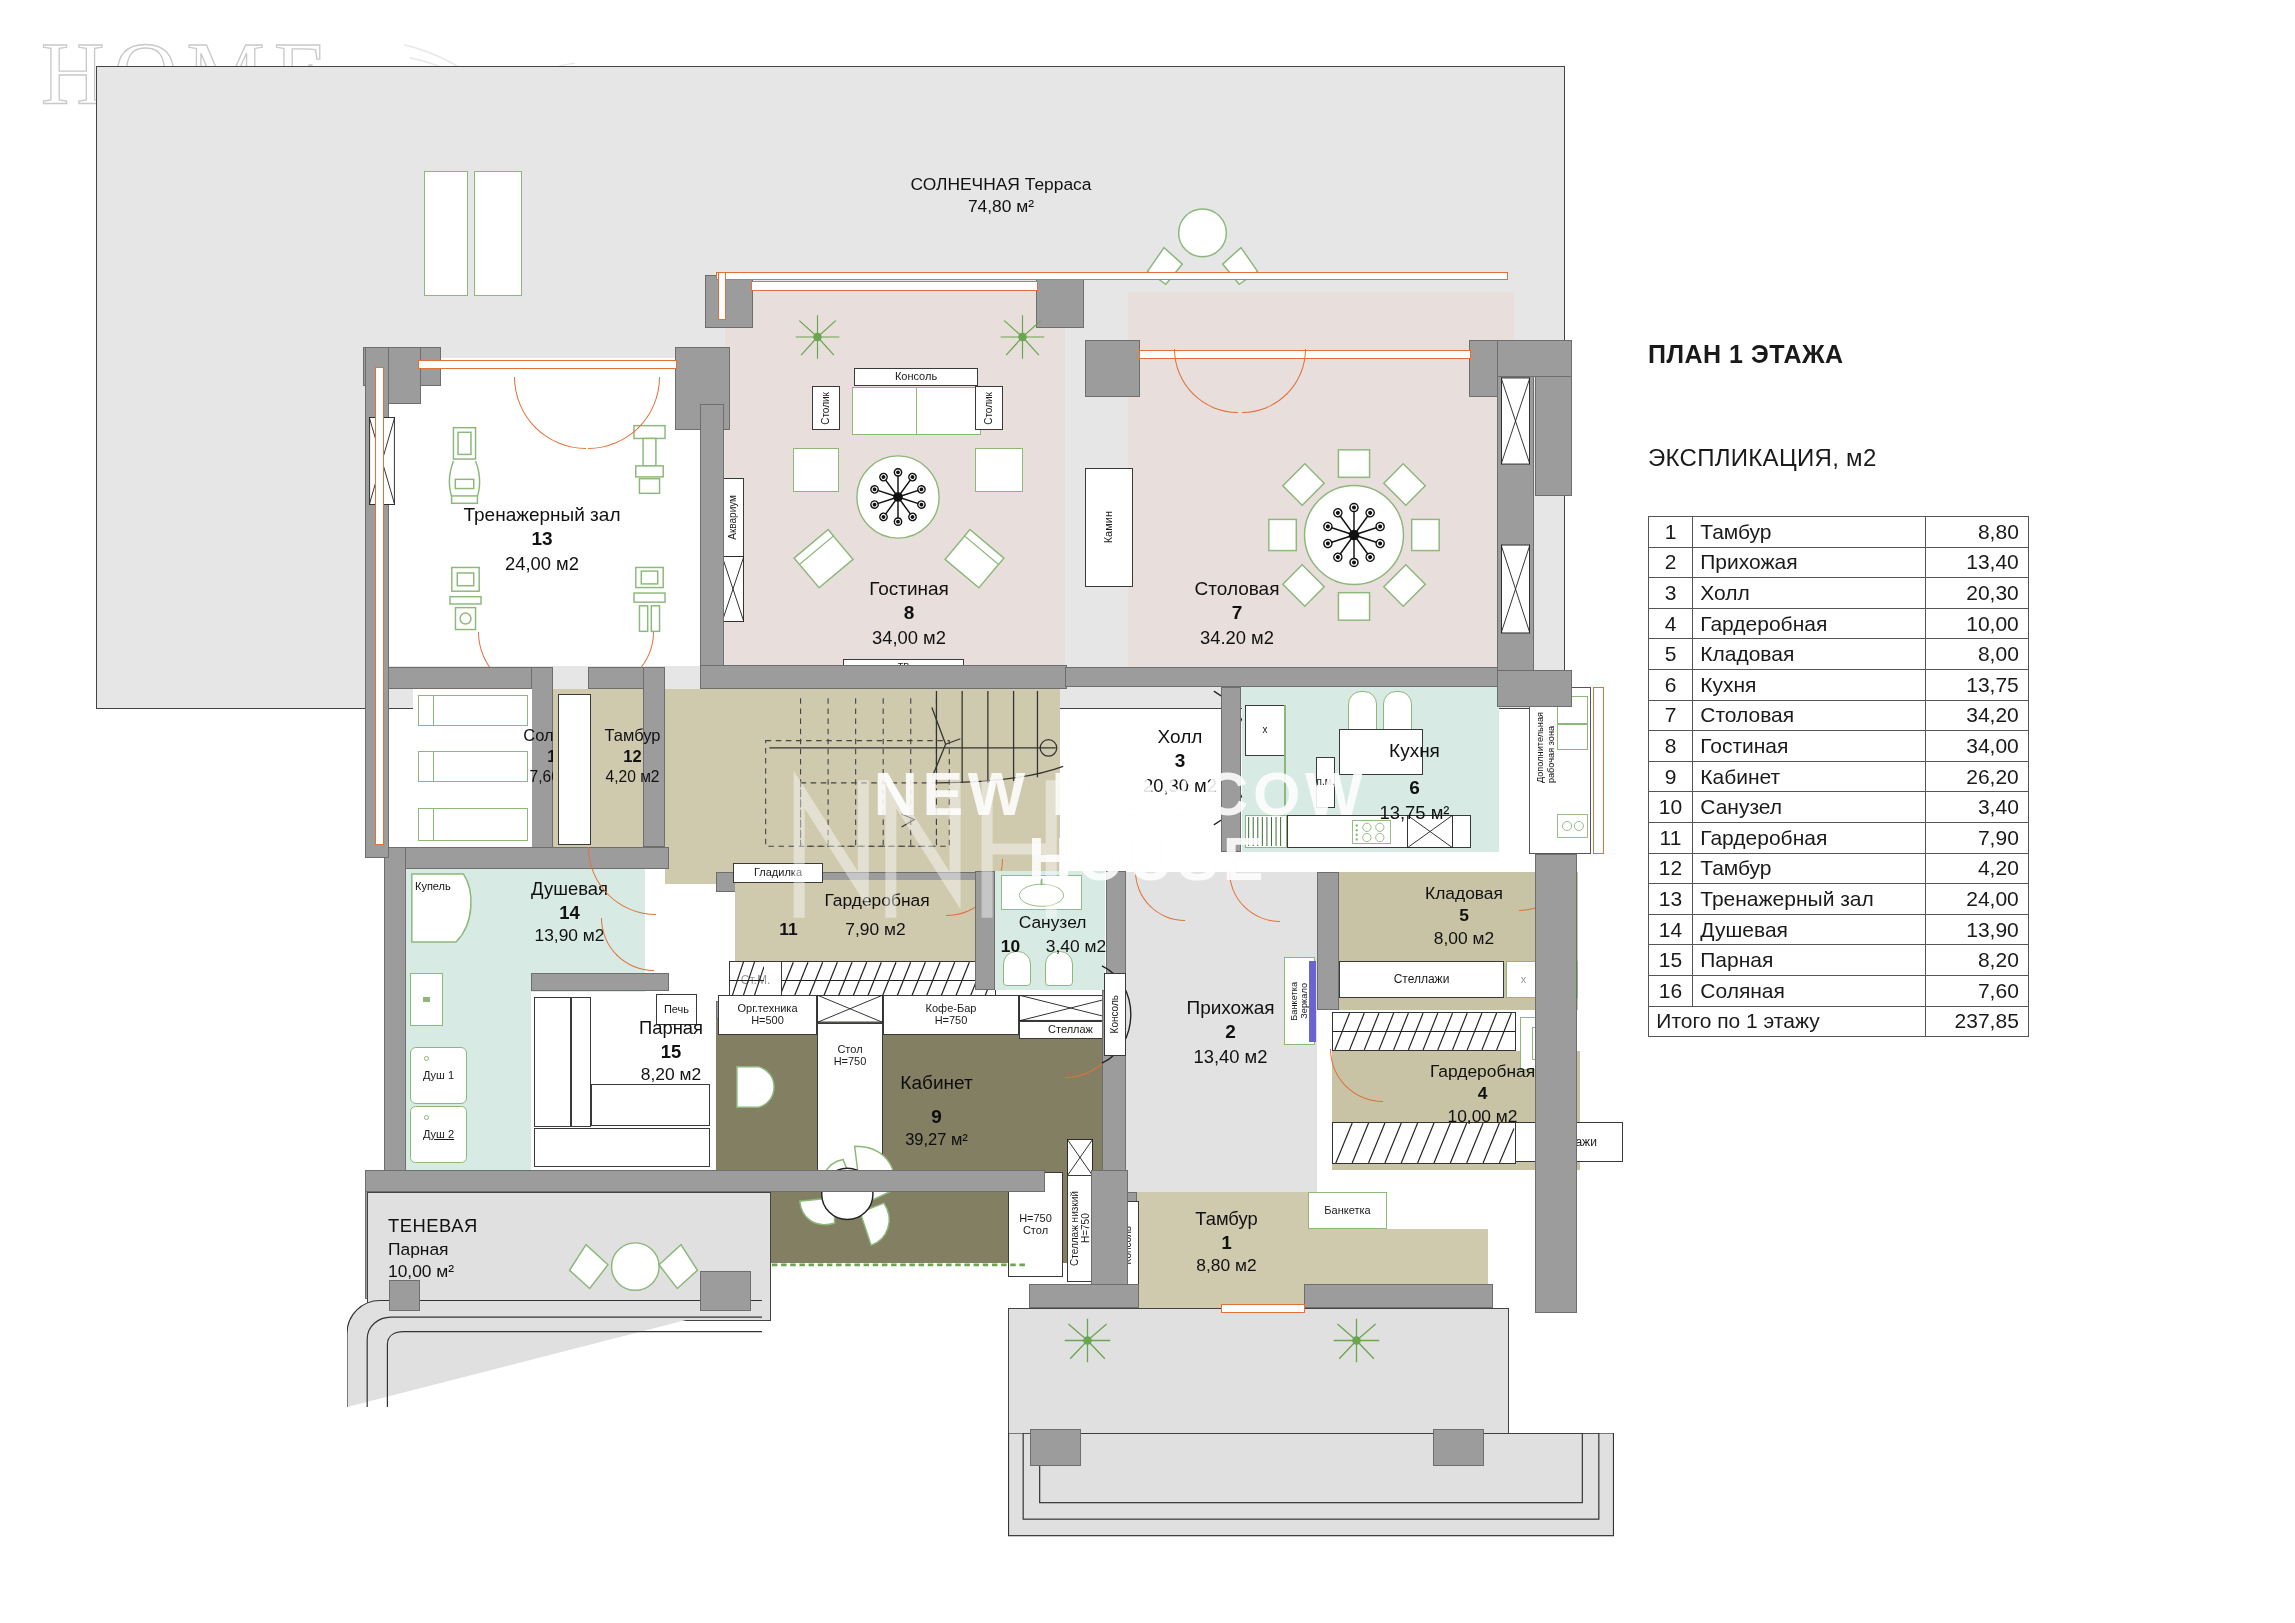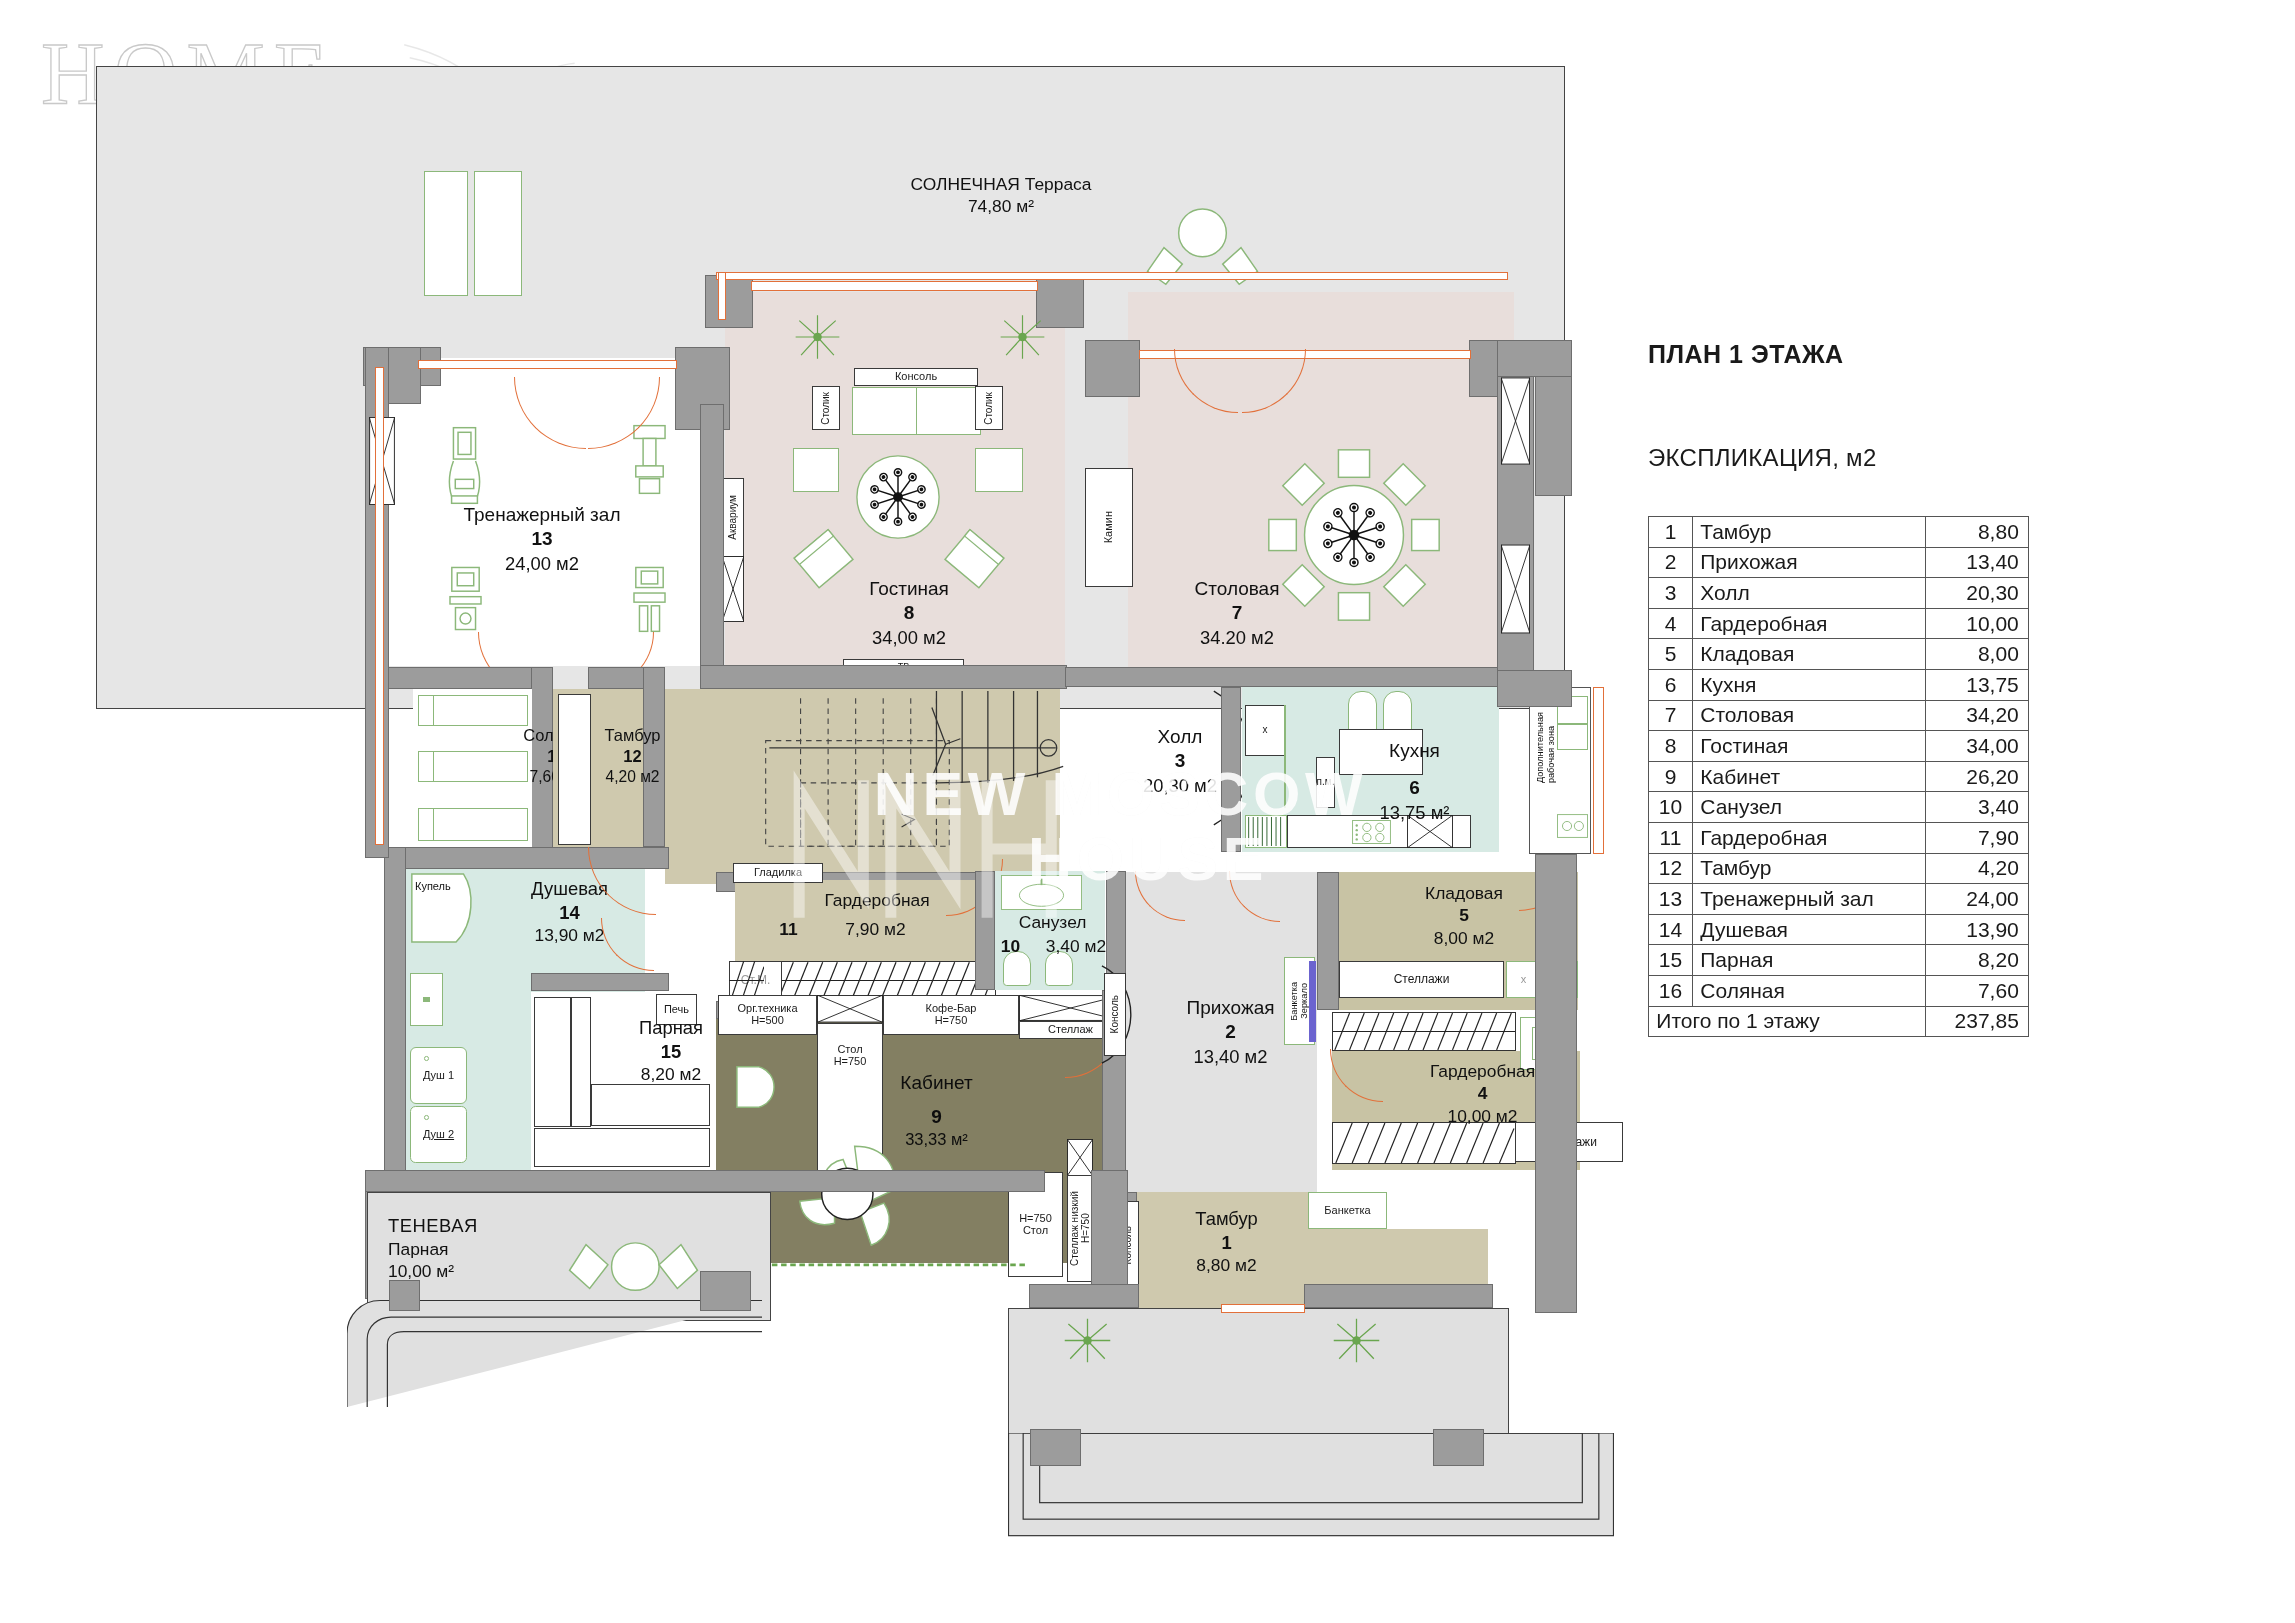--- a/index.html
+++ b/index.html
@@ -660,21 +660,21 @@
     <span>Стеллаж</span>
     </div>
   <div class="abs" style="left:735px;top:1065px;width:46px;height:44px;">
     <svg width="46" height="44" viewBox="0 0 50 48">
         <path d="M2 2 H26 C48 8, 48 40, 26 46 H2 Z" fill="#fff" stroke="#8cb87a" stroke-width="1.6"></path>
       </svg>
   </div>
   <div class="lbl" style="left:854px;top:1071px;width:165px;color:#0d0d0d;">
     <div class="nm">Кабинет</div>
     <div class="no" style="margin-top:9.2px;">9</div>
-    <div class="ar" style="font-size:16.5px;">33,33 м²</div>
+    <div class="ar" style="font-size:16.5px;">39,27 м²</div>
   </div>
 
   <div class="abs" style="left:790px;top:1139px;width:230px;height:119px;">
     <svg width="230" height="119" viewBox="0 0 250 130">
       <g fill="#fff" stroke="#8cb87a" stroke-width="1.6">
         <path d="M70 8 C102 8, 118 30, 112 56 L78 72 Z"></path>
         <path d="M36 66 C28 42, 44 24, 62 24 L70 62 Z" transform="rotate(-10 50 50)"></path>
         <path d="M62 86 C40 92, 26 80, 24 62 L62 58 Z" transform="translate(-14,6)"></path>
         <path d="M104 78 C116 96, 108 118, 90 124 L78 88 Z" transform="translate(-2,-8)"></path>
       </g>

